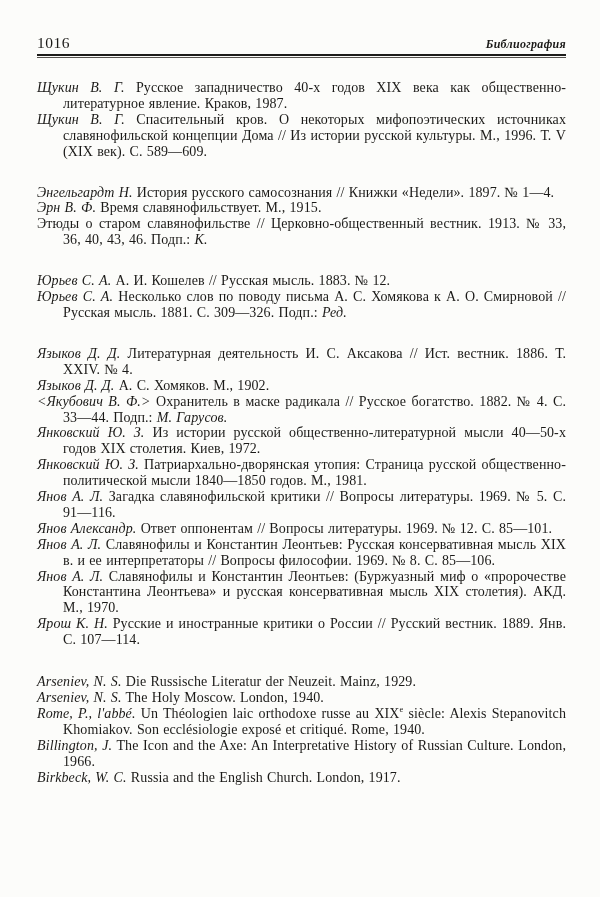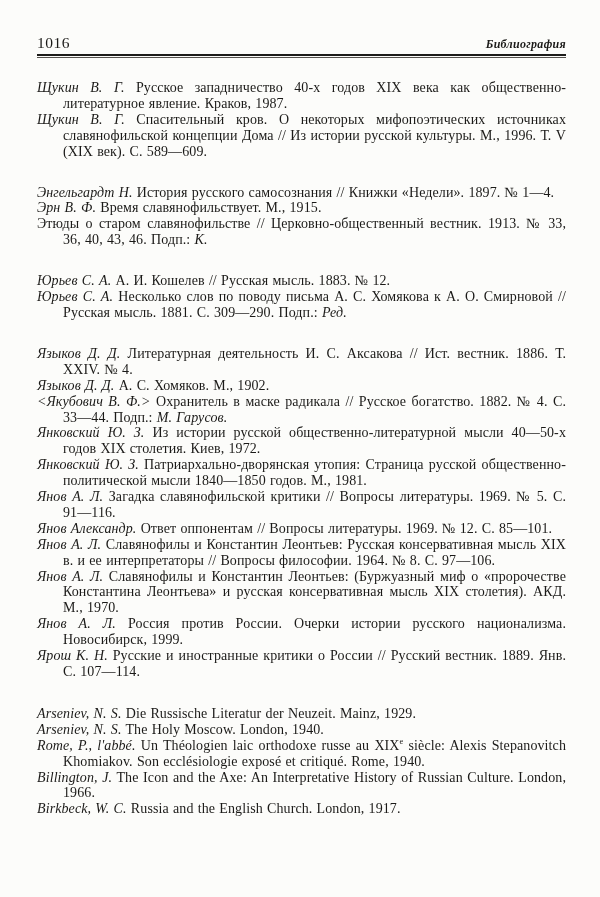--- a/index.html
+++ b/index.html
@@ -89,33 +89,32 @@
         <p class="entry"><span class="it">Щукин В. Г.</span><span> Русское западничество 40-х годов XIX века как общественно-литературное явление. Краков, 1987.</span></p>
         <p class="entry"><span class="it">Щукин В. Г.</span><span> Спасительный кров. О некоторых мифопоэтических источниках славянофильской концепции Дома // Из истории русской культуры. М., 1996. Т. V (XIX век). С. 589—609.</span></p>
       </div>
       <div class="group">
         <p class="entry"><span class="it">Энгельгардт Н.</span><span> История русского самосознания // Книжки «Недели». 1897. № 1—4.</span></p>
         <p class="entry"><span class="it">Эрн В. Ф.</span><span> Время славянофильствует. М., 1915.</span></p>
         <p class="entry"><span>Этюды о старом славянофильстве // Церковно-общественный вестник. 1913. № 33, 36, 40, 43, 46. Подп.: </span><span class="it">К.</span></p>
       </div>
       <div class="group">
         <p class="entry"><span class="it">Юрьев С. А.</span><span> А. И. Кошелев // Русская мысль. 1883. № 12.</span></p>
-        <p class="entry"><span class="it">Юрьев С. А.</span><span> Несколько слов по поводу письма А. С. Хомякова к А. О. Смирновой // Русская мысль. 1881. С. 309—290. Подп.: </span><span class="it">Ред.</span></p>
+        <p class="entry"><span class="it">Юрьев С. А.</span><span> Несколько слов по поводу письма А. С. Хомякова к А. О. Смирновой // Русская мысль. 1881. С. 309—326. Подп.: </span><span class="it">Ред.</span></p>
       </div>
       <div class="group">
         <p class="entry"><span class="it">Языков Д. Д.</span><span> Литературная деятельность И. С. Аксакова // Ист. вестник. 1886. Т. XXIV. № 4.</span></p>
         <p class="entry"><span class="it">Языков Д. Д.</span><span> А. С. Хомяков. М., 1902.</span></p>
         <p class="entry"><span class="it">&lt;Якубович В. Ф.&gt;</span><span> Охранитель в маске радикала // Русское богатство. 1882. № 4. С. 33—44. Подп.: </span><span class="it">М. Гарусов.</span></p>
         <p class="entry"><span class="it">Янковский Ю. З.</span><span> Из истории русской общественно-литературной мысли 40—50-х годов XIX столетия. Киев, 1972.</span></p>
         <p class="entry"><span class="it">Янковский Ю. З.</span><span> Патриархально-дворянская утопия: Страница русской общественно-политической мысли 1840—1850 годов. М., 1981.</span></p>
         <p class="entry"><span class="it">Янов А. Л.</span><span> Загадка славянофильской критики // Вопросы литературы. 1969. № 5. С. 91—116.</span></p>
         <p class="entry"><span class="it">Янов Александр.</span><span> Ответ оппонентам // Вопросы литературы. 1969. № 12. С. 85—101.</span></p>
-        <p class="entry"><span class="it">Янов А. Л.</span><span> Славянофилы и Константин Леонтьев: Русская консервативная мысль XIX в. и ее интерпретаторы // Вопросы философии. 1964. № 8. С. 97—106.</span></p>
+        <p class="entry"><span class="it">Янов А. Л.</span><span> Славянофилы и Константин Леонтьев: Русская консервативная мысль XIX в. и ее интерпретаторы // Вопросы философии. 1969. № 8. С. 85—106.</span></p>
         <p class="entry"><span class="it">Янов А. Л.</span><span> Славянофилы и Константин Леонтьев: (Буржуазный миф о «пророчестве Константина Леонтьева» и русская консервативная мысль XIX столетия). АКД. М., 1970.</span></p>
-        <p class="entry"><span class="it">Янов А. Л.</span><span> Россия против России. Очерки истории русского национализма. Новосибирск, 1999.</span></p>
         <p class="entry"><span class="it">Ярош К. Н.</span><span> Русские и иностранные критики о России // Русский вестник. 1889. Янв. С. 107—114.</span></p>
       </div>
       <div class="group latin-group">
         <p class="entry"><span class="it">Arseniev, N. S.</span><span> Die Russische Literatur der Neuzeit. Mainz, 1929.</span></p>
         <p class="entry"><span class="it">Arseniev, N. S.</span><span> The Holy Moscow. London, 1940.</span></p>
         <p class="entry"><span class="it">Rome, P., l'abbé.</span><span> Un Théologien laic orthodoxe russe au XIX</span><span class="sup">e</span><span> siècle: Alexis Stepanovitch Khomiakov. Son ecclésiologie exposé et critiqué. Rome, 1940.</span></p>
         <p class="entry"><span class="it">Billington, J.</span><span> The Icon and the Axe: An Interpretative History of Russian Culture. London, 1966.</span></p>
         <p class="entry"><span class="it">Birkbeck, W. C.</span><span> Russia and the English Church. London, 1917.</span></p>
       </div>
     </div>

